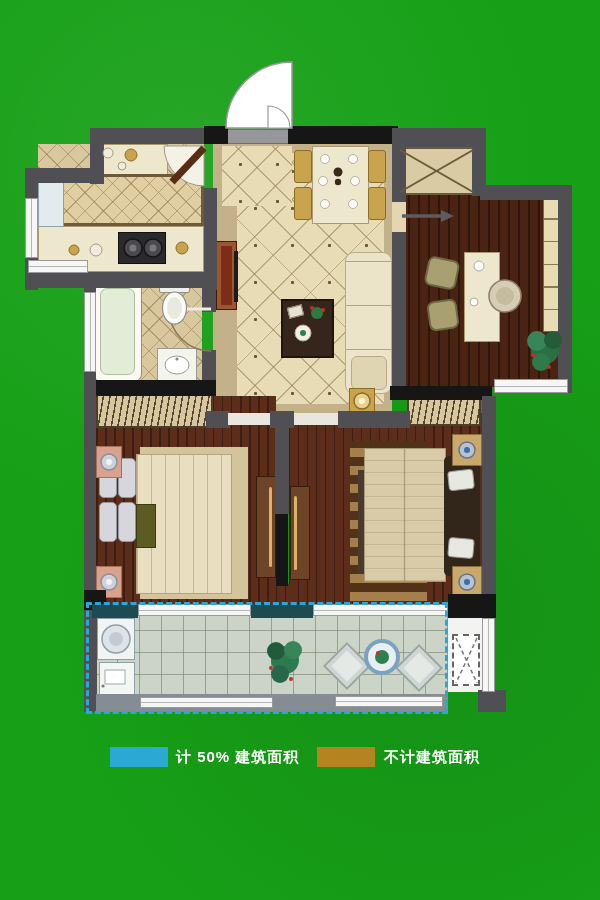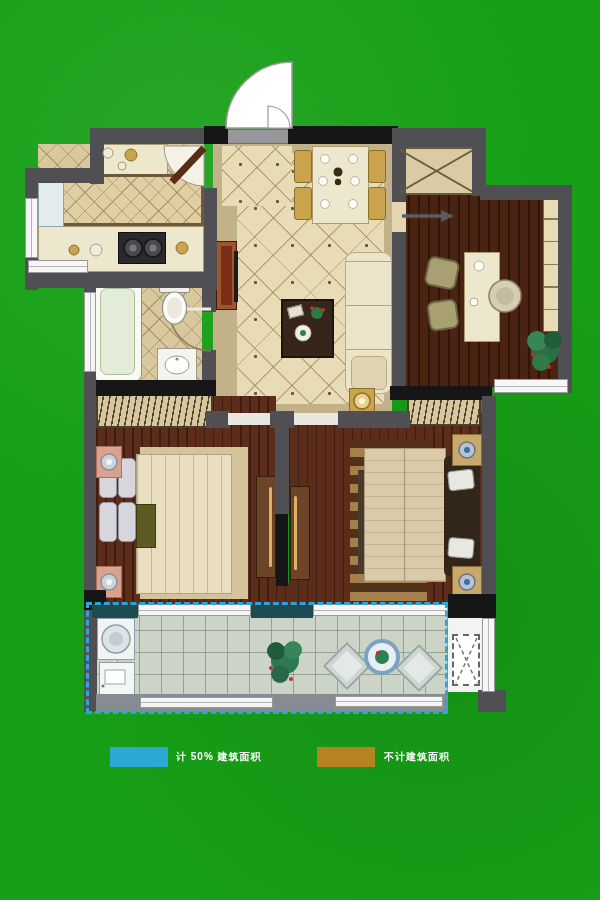--- a/index.html
+++ b/index.html
@@ -50,21 +50,21 @@
   
   .cream{background:var(--counter-cream,#ece7cd);border:1px solid #a99a72;z-index:2}
   .f{z-index:3}
   .pillow{background:#d6d6dc;border:1px solid #95959e;border-radius:5px;z-index:3}
   .panel{background:var(--door-brown,#6e4428);border:1px solid #331d0d;z-index:3}
   .handle{position:absolute;top:10%;width:3px;height:80%;background:#d9b36a;border-radius:2px}
   .dashbox{border:2px dashed #666;background:#fff;z-index:3}
   .dashout{border:3px dashed var(--dash-blue,#2ba6da);background:transparent;z-index:7}
   svg.anno{position:absolute;left:0;top:0;z-index:6;pointer-events:none}
   
-  .legend-label{position:absolute;color:#fff;font-size:10px;font-weight:700;
+  .legend-label{position:absolute;color:#fff;font-size:15px;font-weight:700;
     letter-spacing:1px;line-height:22px;z-index:8;white-space:nowrap}
   .legend-swatch{position:absolute;width:58px;height:20px;z-index:8}
 </style>
 </head>
 <body>
 
 <div class="a" style="left:0;top:0;width:600px;height:900px">
 
   <div class="a tile-sm" style="left:38px;top:144px;width:166px;height:128px"></div>
   <div class="a tile-border" style="left:213px;top:144px;width:179px;height:271px"></div>

